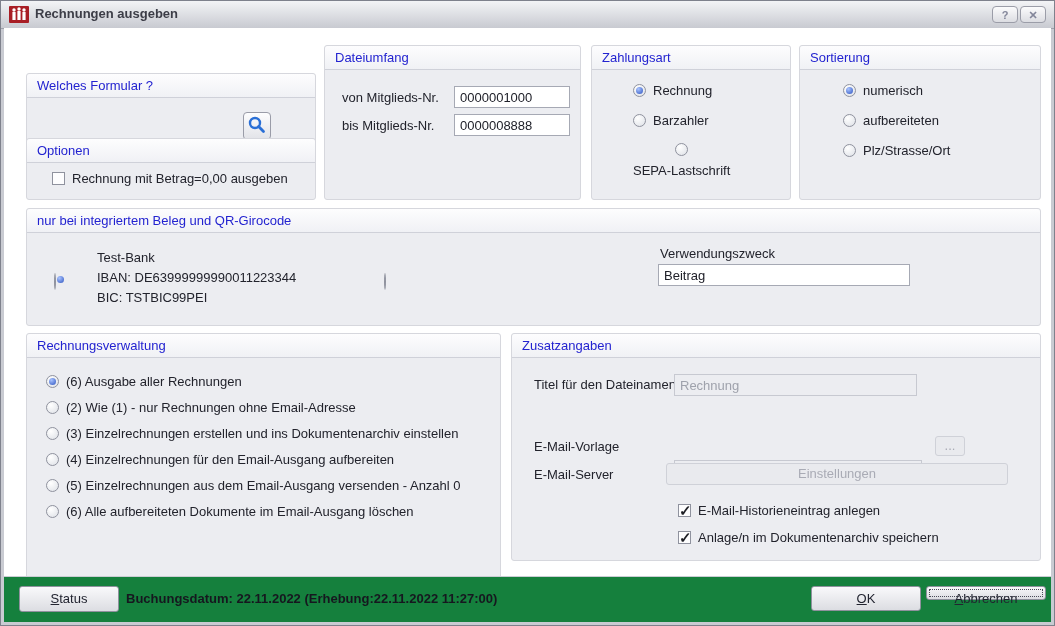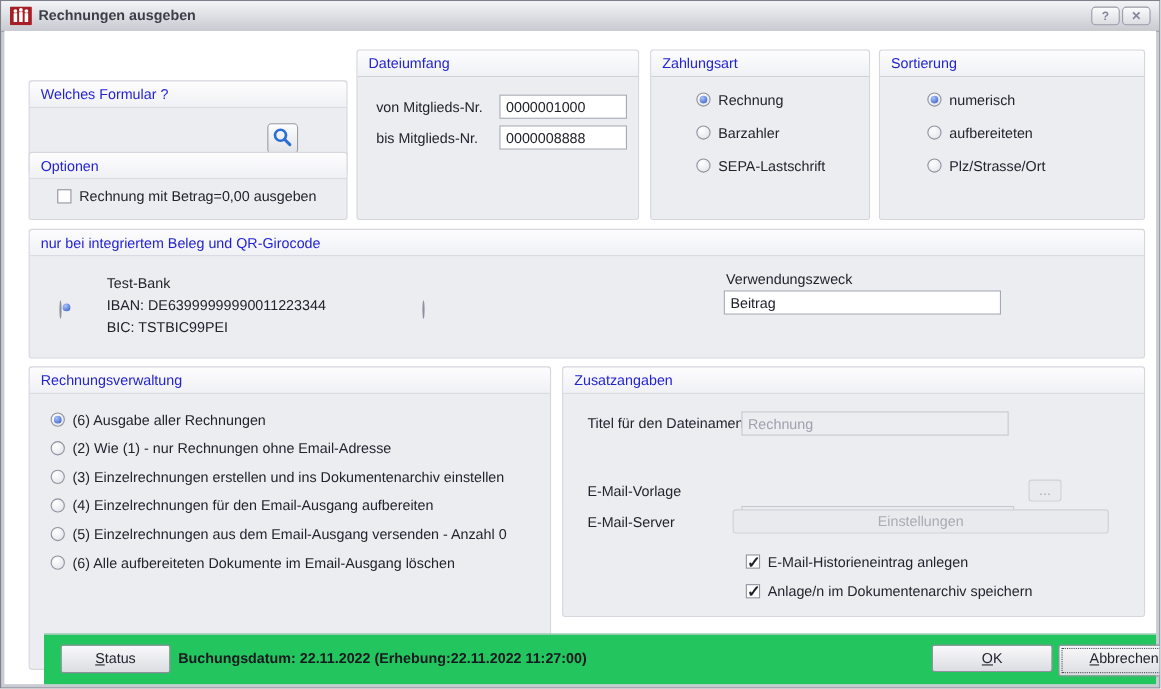--- a/index.html
+++ b/index.html
@@ -37,22 +37,22 @@
   .row{position:absolute;display:flex;align-items:center;gap:7px;height:14px;}
   .radio{flex:0 0 auto;width:13px;height:13px;border-radius:50%;box-sizing:border-box;
     border:1px solid #8f929e;background:radial-gradient(circle at 35% 30%,#ffffff,#dde0e6);position:relative;}
   .radio.on::after{content:"";position:absolute;left:2px;top:2px;width:7px;height:7px;border-radius:50%;
     background:radial-gradient(circle at 35% 30%,#a9c3ff,#2f55c0);}
   .checkbox{flex:0 0 auto;width:13px;height:13px;box-sizing:border-box;border:1px solid #8f929e;
     background:#fdfdfe;position:relative;}
   .checkbox.on::after{content:"✓";position:absolute;left:0px;top:-3px;font-size:15px;
     font-weight:bold;color:#1d1e24;}
   .bank-line{position:absolute;white-space:nowrap;color:#22232c;}
-  .footer{position:absolute;left:3px;right:3px;bottom:3px;height:45px;background:#22c55e;
-    border-top:1px solid #cbcdd4;margin-left:36px;}
+  .footer{position:absolute;left:3px;right:3px;bottom:3px;height:45px;background:#15803d;
+    border-top:1px solid #cbcdd4;}
   .footer-info{position:absolute;left:122px;top:14px;font-weight:bold;color:#16171f;white-space:nowrap;}
   .search-btn{position:absolute;box-sizing:border-box;border:1px solid #9a9ca8;border-radius:4px;
     background:linear-gradient(#fdfdfe,#e2e3e8);cursor:pointer;}
 </style>
 </head>
 <body>
 
 <div class="window">
 
   <div class="titlebar">
@@ -109,21 +109,21 @@
   <div class="group" style="left:590px;top:44px;width:200px;height:155px;">
     <div class="group-hd">Zahlungsart</div>
     <div class="row" style="left:41px;top:37px;">
       <span class="radio on"></span>
       <span class="lbl">Rechnung</span>
     </div>
     <div class="row" style="left:41px;top:67px;">
       <span class="radio"></span>
       <span class="lbl">Barzahler</span>
     </div>
-    <div class="row" style="left:41px;top:97px;">
+    <div class="row" style="left:41px;top:97px;flex-direction:column;">
       <span class="radio"></span>
       <span class="lbl">SEPA-Lastschrift</span>
     </div>
   </div>
 
   <div class="group" style="left:798px;top:44px;width:242px;height:155px;">
     <div class="group-hd">Sortierung</div>
     <div class="row" style="left:43px;top:37px;">
       <span class="radio on"></span>
       <span class="lbl">numerisch</span>
@@ -204,18 +204,18 @@
   </div>
 
   <div class="footer">
     <div class="btn" style="position:absolute;left:15px;top:9px;width:100px;height:26px;line-height:24px;">
       <span class="u">S</span><span>tatus</span>
     </div>
     <span class="footer-info">Buchungsdatum: 22.11.2022 (Erhebung:22.11.2022 11:27:00)</span>
     <div class="btn" style="position:absolute;left:807px;top:9px;width:110px;height:25px;line-height:23px;">
       <span class="u">O</span><span>K</span>
     </div>
-    <div class="btn focused" style="position:absolute;left:922px;top:9px;width:120px;height:29px;line-height:23px;">
+    <div class="btn focused" style="position:absolute;left:922px;top:9px;width:120px;height:14px;line-height:23px;">
       <span class="u">A</span><span>bbrechen</span>
     </div>
   </div>
 
 </div>
 
 </body></html>

